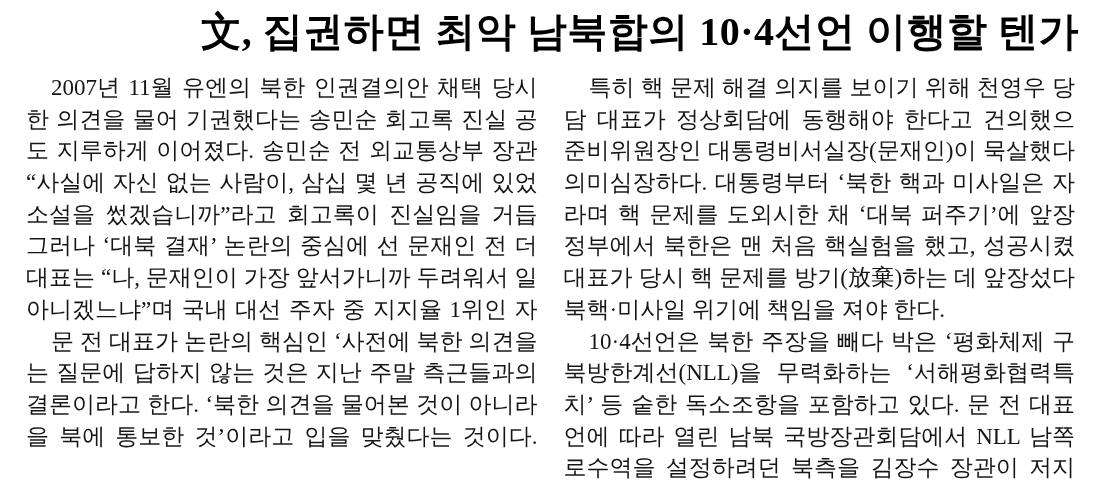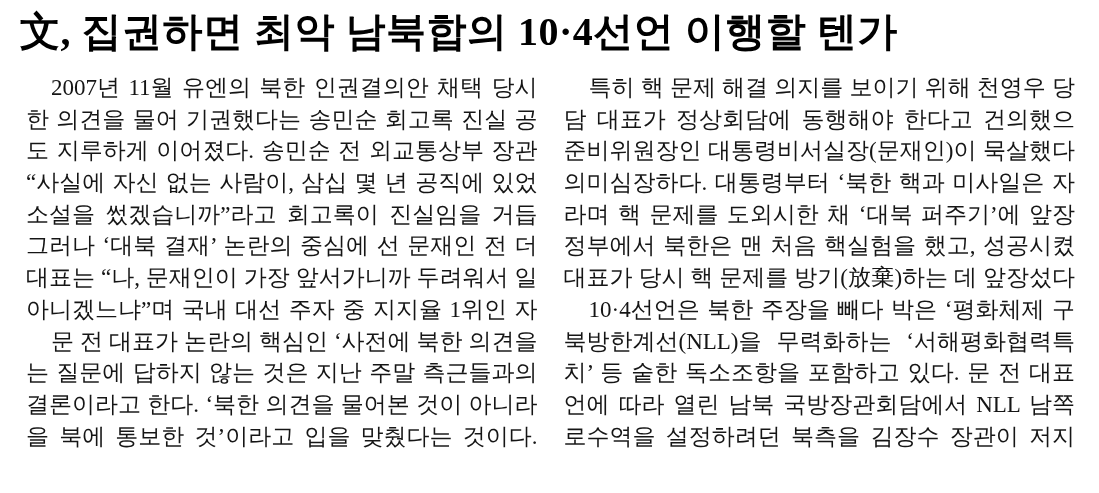--- a/index.html
+++ b/index.html
@@ -14,21 +14,21 @@
     font-family: "Liberation Serif", "DejaVu Serif", serif;
     color: #111111;
   }
   .headline {
     margin: 0;
     padding: 8px 20px 12px 20px;
     height: 48px;
     font-size: 40px;
     line-height: 48px;
     font-weight: 700;
-    text-align: left;
+    text-align: right;
     letter-spacing: 0.5px;
     color: #000000;
     white-space: nowrap;
     overflow: hidden;
   }
   .columns {
     display: flex;
     column-gap: 26px;
     padding: 4px 24px 0 26px;
   }
@@ -74,19 +74,20 @@
       <div class="line">을 북에 통보한 것’이라고 입을 맞췄다는 것이다. 문 전 대표의</div>
     </div>
   <div class="col">
       <div class="line indent">특히 핵 문제 해결 의지를 보이기 위해 천영우 당시 6자회</div>
       <div class="line">담 대표가 정상회담에 동행해야 한다고 건의했으나 정상회담</div>
       <div class="line">준비위원장인 대통령비서실장(문재인)이 묵살했다는 내용은</div>
       <div class="line">의미심장하다. 대통령부터 ‘북한 핵과 미사일은 자위 수단’이</div>
       <div class="line">라며 핵 문제를 도외시한 채 ‘대북 퍼주기’에 앞장선 노무현</div>
       <div class="line">정부에서 북한은 맨 처음 핵실험을 했고, 성공시켰다. 문 전</div>
       <div class="line">대표가 당시 핵 문제를 방기(放棄)하는 데 앞장섰다면 작금의</div>
+      <div class="line para-end">북핵·미사일 위기에 책임을 져야 한다.</div>
       <div class="line indent">10·4선언은 북한 주장을 빼다 박은 ‘평화체제 구축’과 서해</div>
       <div class="line">북방한계선(NLL)을 무력화하는 ‘서해평화협력특별지대 설</div>
       <div class="line">치’ 등 숱한 독소조항을 포함하고 있다. 문 전 대표는 10·4선</div>
       <div class="line">언에 따라 열린 남북 국방장관회담에서 NLL 남쪽에 공동어</div>
       <div class="line">로수역을 설정하려던 북측을 김장수 장관이 저지했다며 비난</div>
     </div>
 </div>
 
 </body></html>

